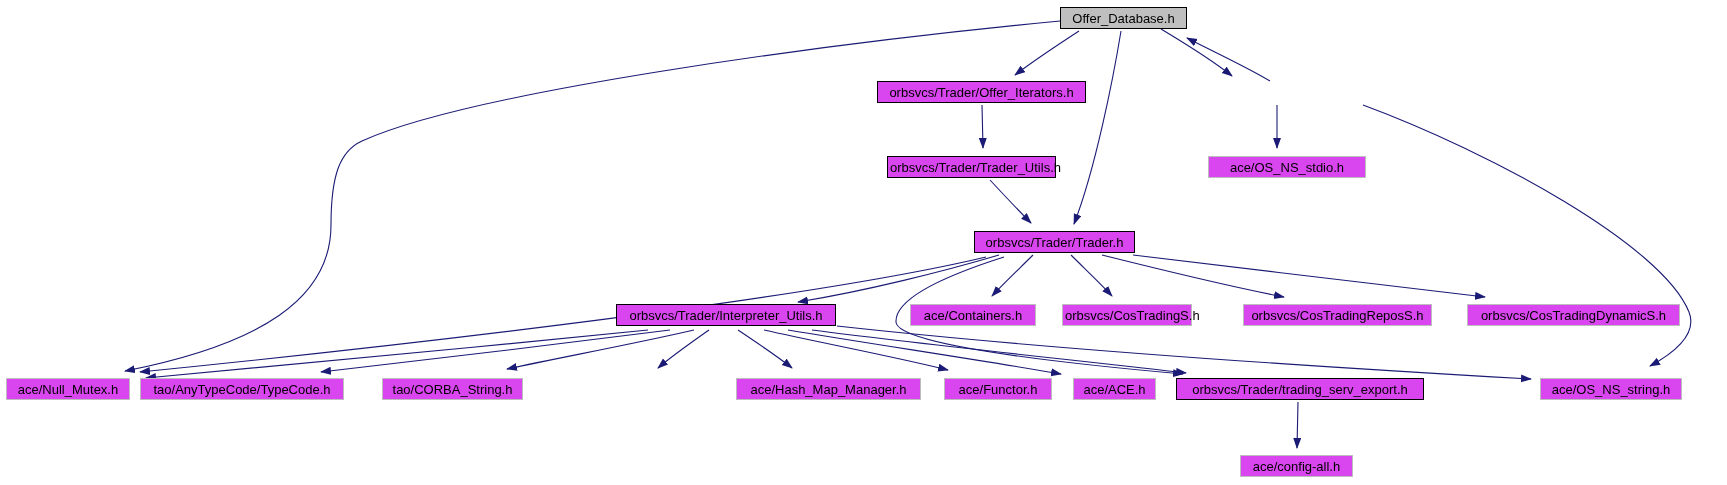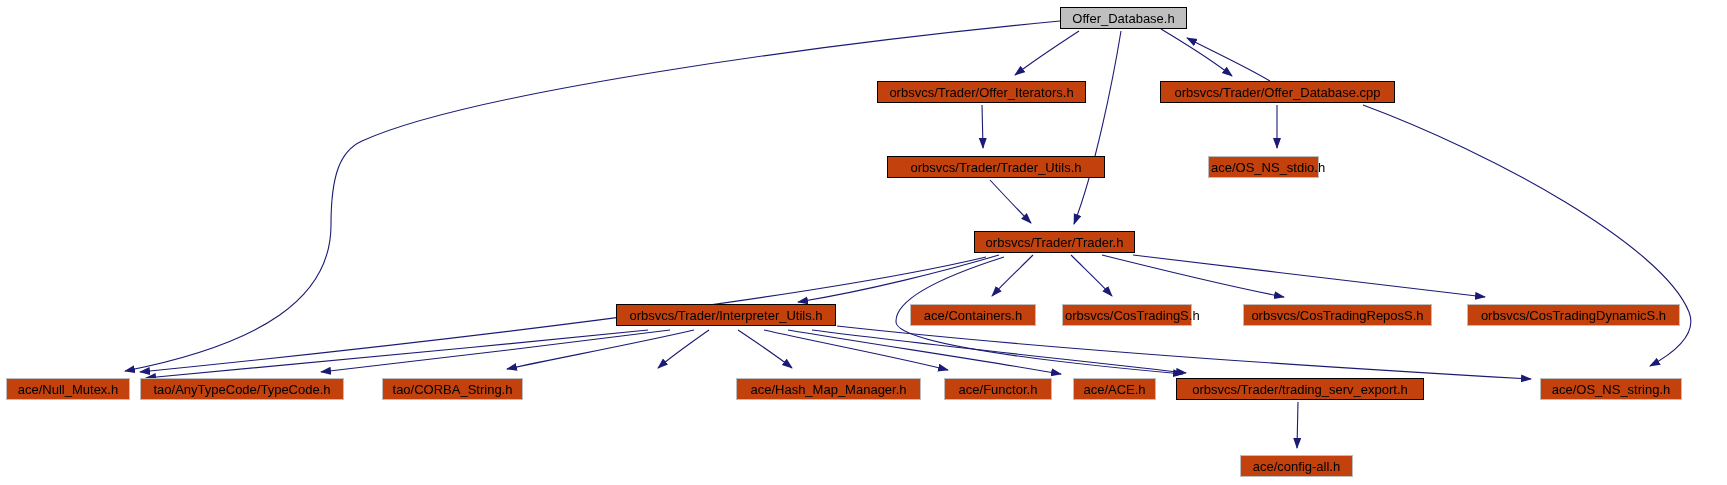--- a/index.html
+++ b/index.html
@@ -11,21 +11,21 @@
     overflow:hidden;
     border-radius:10px;
   }
   #edges{position:absolute;left:0;top:0;width:1727px;height:485px;}
   .edge{fill:none;stroke:#1b1b75;stroke-width:1.1px;}
   .node{
     position:absolute;
     height:22px;line-height:22px;
     text-align:center;white-space:nowrap;
     border:1px solid #000000;
-    background:#c2410c;
+    background:#d946ef;
     color:#000000;
     font-size:13px;
     box-sizing:border-box;
     padding:0 2px;
   }
 </style>
 </head>
 <body>
 
 <div id="canvas">
@@ -59,23 +59,22 @@
     <path class="edge" marker-end="url(#arr)" d="M 738,330 C 756,342 777,356 792,368"></path>
     <path class="edge" marker-end="url(#arr)" d="M 764,330 C 822,343 896,357 948,370"></path>
     <path class="edge" marker-end="url(#arr)" d="M 788,330 C 872,344 986,361 1061,374"></path>
     <path class="edge" marker-end="url(#arr)" d="M 812,330 C 928,345 1092,362 1186,373"></path>
     <path class="edge" marker-end="url(#arr)" d="M 837,326 C 1055,350 1335,368 1531,379"></path>
     <path class="edge" marker-end="url(#arr)" d="M 1298,402 L 1297,448"></path>
   </svg>
 
   <div class="node" style="left:1060px;top:7px;width:127px;background:#bfbfbf;border-color:#000000">Offer_Database.h</div>
   <div class="node" style="left:877px;top:81px;width:209px;border-color:#000000">orbsvcs/Trader/Offer_Iterators.h</div>
-  <div class="node" style="left:1160px;top:81px;width:235px;border-color:#000000">orbsvcs/Trader/Offer_Database.cpp</div>
-  <div class="node" style="left:887px;top:156px;width:218px;border-color:#000000">orbsvcs/Trader/Trader_Utils.h</div>
-  <div class="node" style="left:1208px;top:156px;width:111px;border-color:#bdbdbd">ace/OS_NS_stdio.h</div>
+  <div class="node" style="left:887px;top:156px;width:169px;border-color:#000000">orbsvcs/Trader/Trader_Utils.h</div>
+  <div class="node" style="left:1208px;top:156px;width:158px;border-color:#bdbdbd">ace/OS_NS_stdio.h</div>
   <div class="node" style="left:974px;top:231px;width:161px;border-color:#000000">orbsvcs/Trader/Trader.h</div>
   <div class="node" style="left:616px;top:304px;width:220px;border-color:#000000">orbsvcs/Trader/Interpreter_Utils.h</div>
   <div class="node" style="left:910px;top:304px;width:126px;border-color:#bdbdbd">ace/Containers.h</div>
   <div class="node" style="left:1062px;top:304px;width:130px;border-color:#bdbdbd">orbsvcs/CosTradingS.h</div>
   <div class="node" style="left:1243px;top:304px;width:189px;border-color:#bdbdbd">orbsvcs/CosTradingReposS.h</div>
   <div class="node" style="left:1467px;top:304px;width:213px;border-color:#bdbdbd">orbsvcs/CosTradingDynamicS.h</div>
   <div class="node" style="left:6px;top:378px;width:124px;border-color:#bdbdbd">ace/Null_Mutex.h</div>
   <div class="node" style="left:140px;top:378px;width:204px;border-color:#bdbdbd">tao/AnyTypeCode/TypeCode.h</div>
   <div class="node" style="left:382px;top:378px;width:141px;border-color:#bdbdbd">tao/CORBA_String.h</div>
   <div class="node" style="left:736px;top:378px;width:185px;border-color:#bdbdbd">ace/Hash_Map_Manager.h</div>

